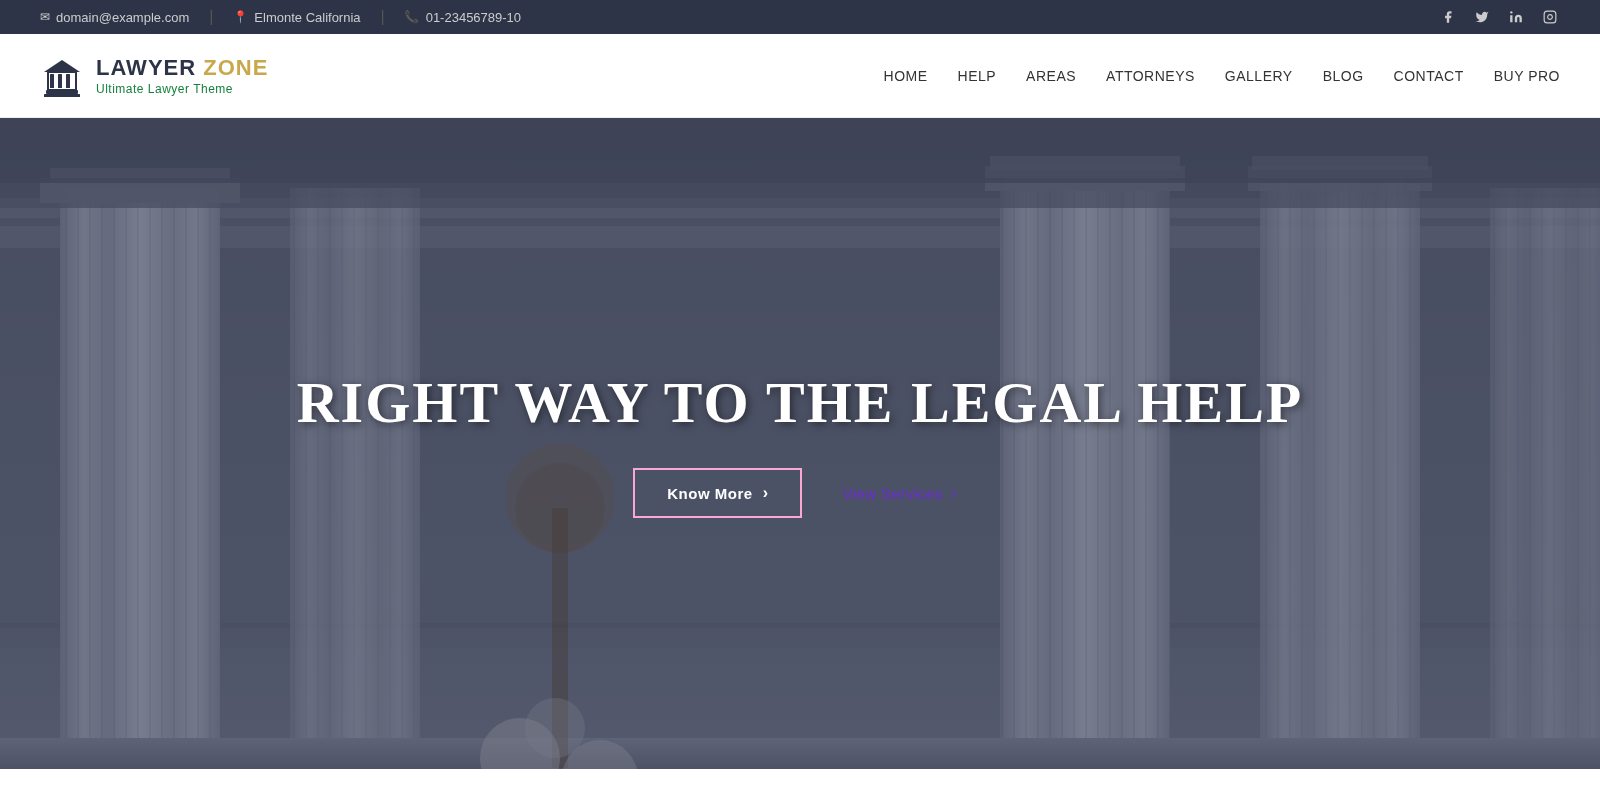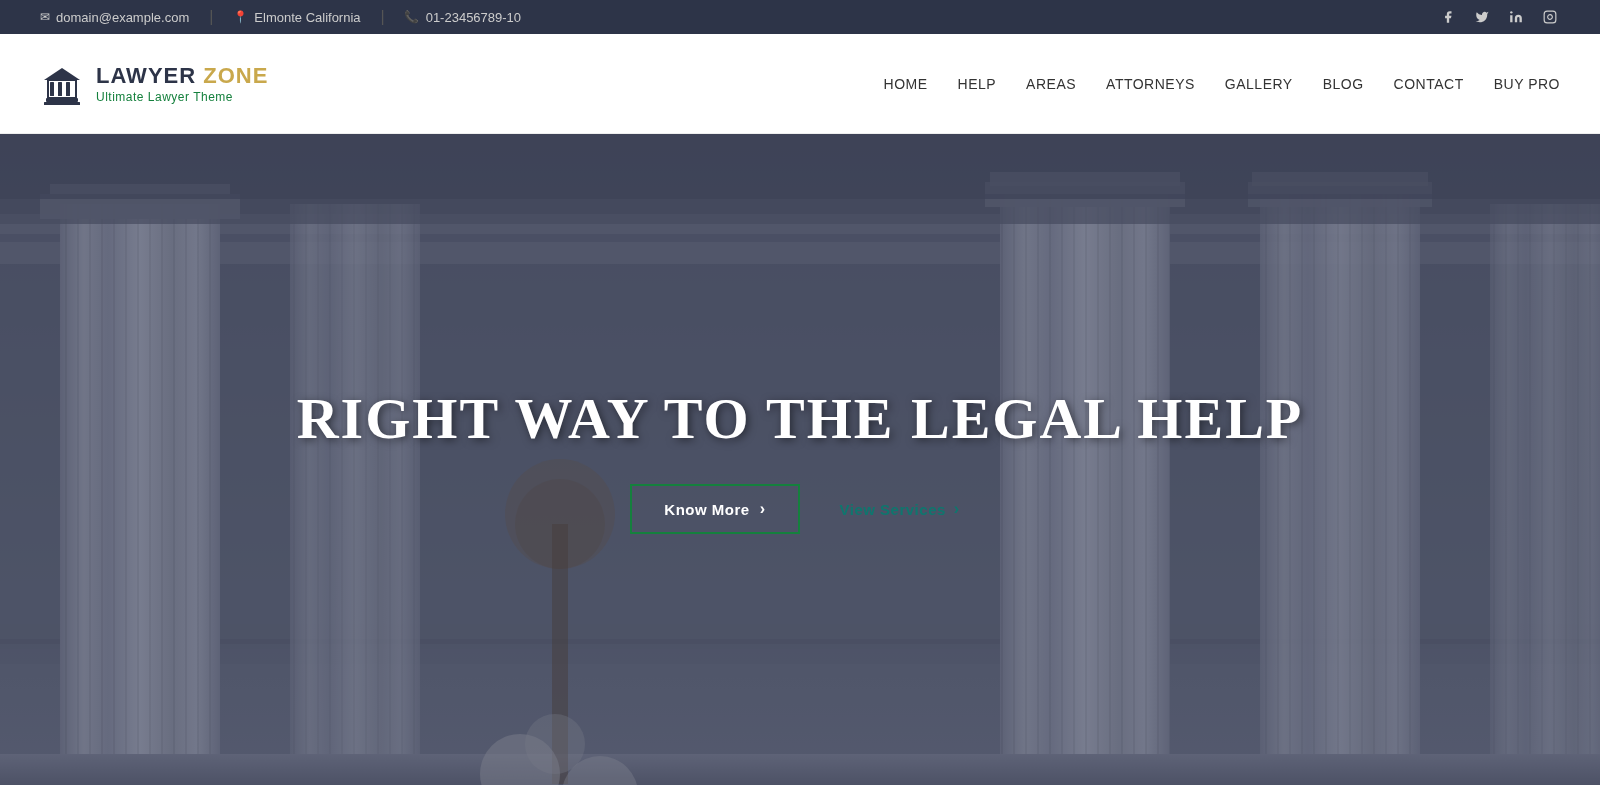--- a/index.html
+++ b/index.html
@@ -44,21 +44,21 @@
       display: flex;
       align-items: center;
       justify-content: center;
       width: 20px;
       height: 20px;
     }
 
     
     .header {
       background: #fff;
-      height: 100px;
+      height: 84px;
       display: flex;
       align-items: center;
       justify-content: space-between;
       padding: 0 40px;
       border-bottom: 1px solid #eee;
       position: relative;
       z-index: 10;
     }
     .logo-area {
       display: flex;
@@ -155,38 +155,38 @@
       font-family: Georgia, serif;
       text-shadow: 2px 2px 8px rgba(0,0,0,0.5);
     }
     .hero-buttons {
       display: flex;
       align-items: center;
       gap: 30px;
     }
     .btn-know-more {
       background: transparent;
-      border: 2px solid #15803d;
+      border: 2px solid #f9a8d4;
       color: #fff;
       font-size: 15px;
       font-weight: 600;
       padding: 14px 32px;
       cursor: pointer;
       letter-spacing: 0.5px;
       display: flex;
       align-items: center;
       gap: 10px;
       transition: background 0.2s;
     }
     .btn-view-services {
       background: transparent;
       border: none;
-      color: #0f766e;
+      color: #6d28d9;
       font-size: 15px;
-      font-weight: 700;
+      font-weight: 400;
       padding: 14px 10px;
       cursor: pointer;
       letter-spacing: 0.5px;
       display: flex;
       align-items: center;
       gap: 8px;
       transition: color 0.2s;
     }
     .btn-arrow {
       font-size: 16px;

